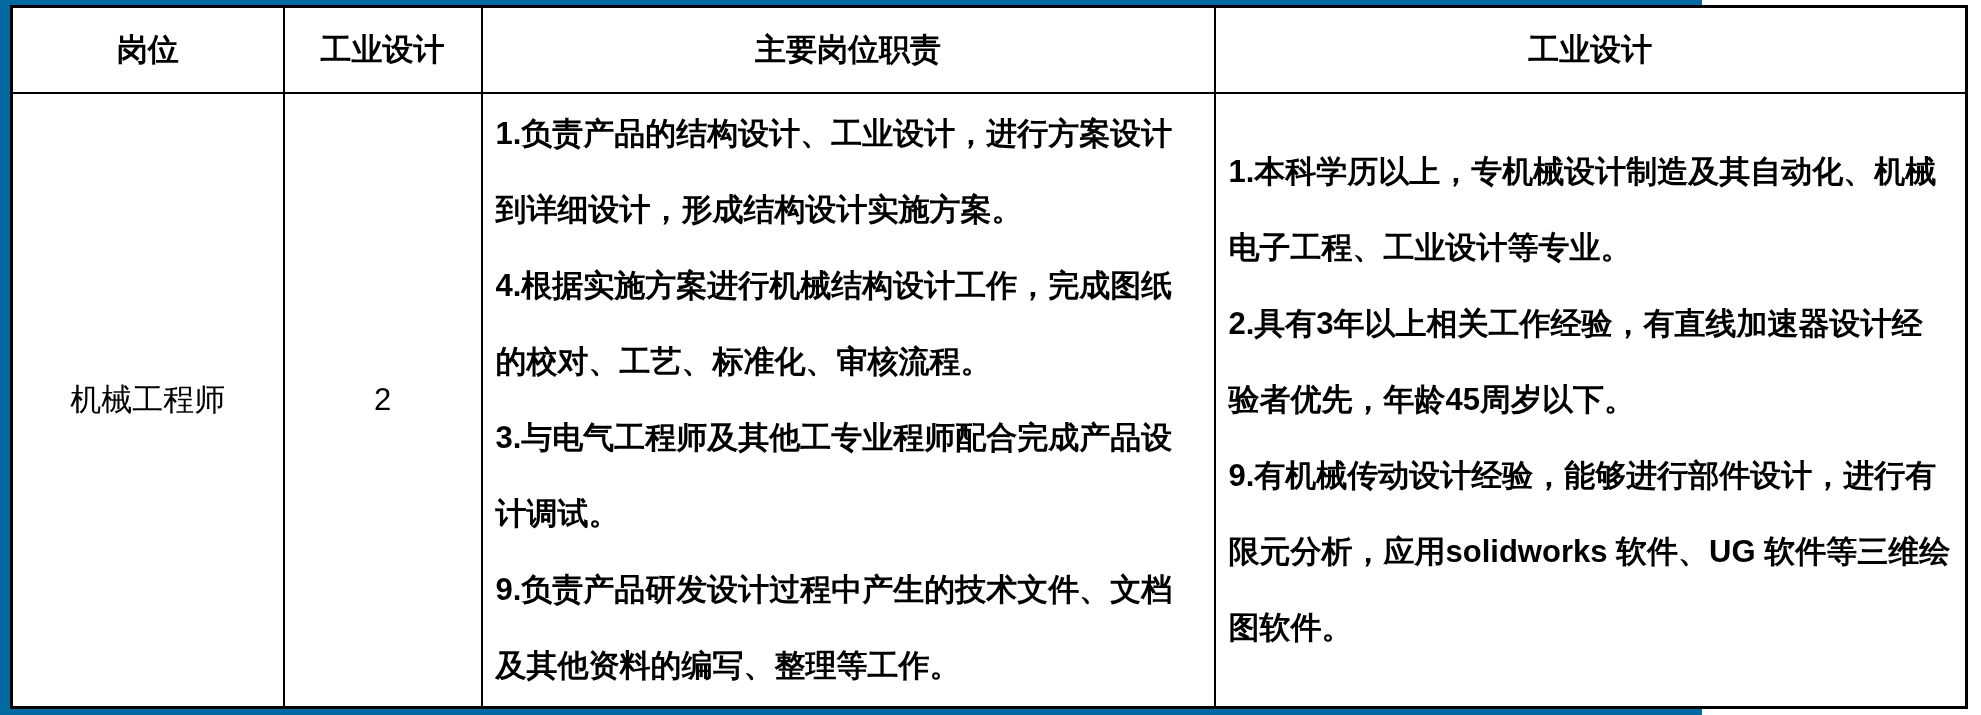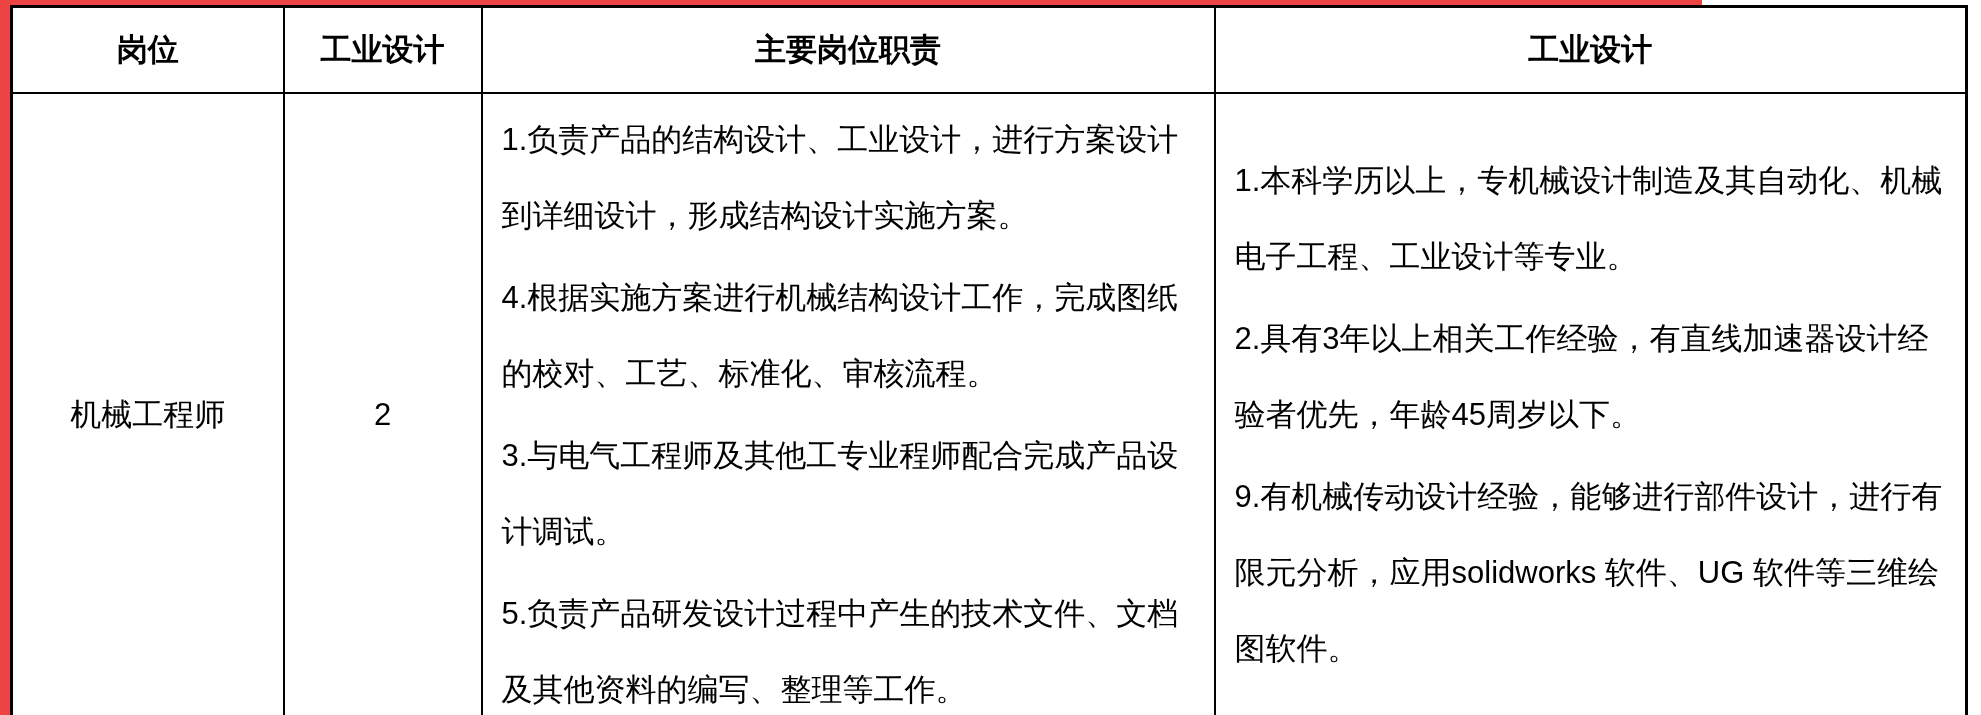--- a/index.html
+++ b/index.html
@@ -6,21 +6,21 @@
     margin: 0;
     padding: 0;
     background: #ffffff;
     font-family: "Liberation Sans", "DejaVu Sans", sans-serif;
   }
   .sheet {
     width: 1702px;
     height: 715px;
     box-sizing: border-box;
     padding: 5px 5px 6px 10px;
-    background: #ef4444;
+    background: #0369a1;
   }
   table.job-table {
     border-collapse: collapse;
     table-layout: fixed;
     width: 1955px;
     height: 702px;
     background: #ffffff;
     border: 3px solid #000000;
   }
   table.job-table th,
@@ -47,22 +47,23 @@
   }
   td.text-cell {
     text-align: left;
     vertical-align: middle;
     font-size: 31px;
     font-weight: normal;
     line-height: 76px;
     padding: 2px 13px;
   }
   td.text-cell p {
-    margin: 6px;
+    margin: 0;
     padding: 0;
+    font-weight: bold;
   }
   .col-position      { width: 272px; }
   .col-headcount     { width: 198px; }
   .col-duties        { width: 733px; }
   .col-qualification { width: 752px; }
 </style>
 </head>
 <body>
 
 <div class="sheet">
@@ -82,21 +83,21 @@
       </tr>
     </thead>
     <tbody>
       <tr>
         <td class="center-cell">机械工程师</td>
         <td class="center-cell">2</td>
         <td class="text-cell">
           <p>1.负责产品的结构设计、工业设计，进行方案设计到详细设计，形成结构设计实施方案。</p>
           <p>4.根据实施方案进行机械结构设计工作，完成图纸的校对、工艺、标准化、审核流程。</p>
           <p>3.与电气工程师及其他工专业程师配合完成产品设计调试。</p>
-          <p>5.负责产品研发设计过程中产生的技术文件、文档及其他资料的编写、整理等工作。</p>
+          <p>9.负责产品研发设计过程中产生的技术文件、文档及其他资料的编写、整理等工作。</p>
         </td>
         <td class="text-cell">
           <p>1.本科学历以上，专机械设计制造及其自动化、机械电子工程、工业设计等专业。</p>
           <p>2.具有3年以上相关工作经验，有直线加速器设计经验者优先，年龄45周岁以下。</p>
           <p>9.有机械传动设计经验，能够进行部件设计，进行有限元分析，应用solidworks 软件、UG 软件等三维绘图软件。</p>
         </td>
       </tr>
     </tbody>
   </table>
 </div>

